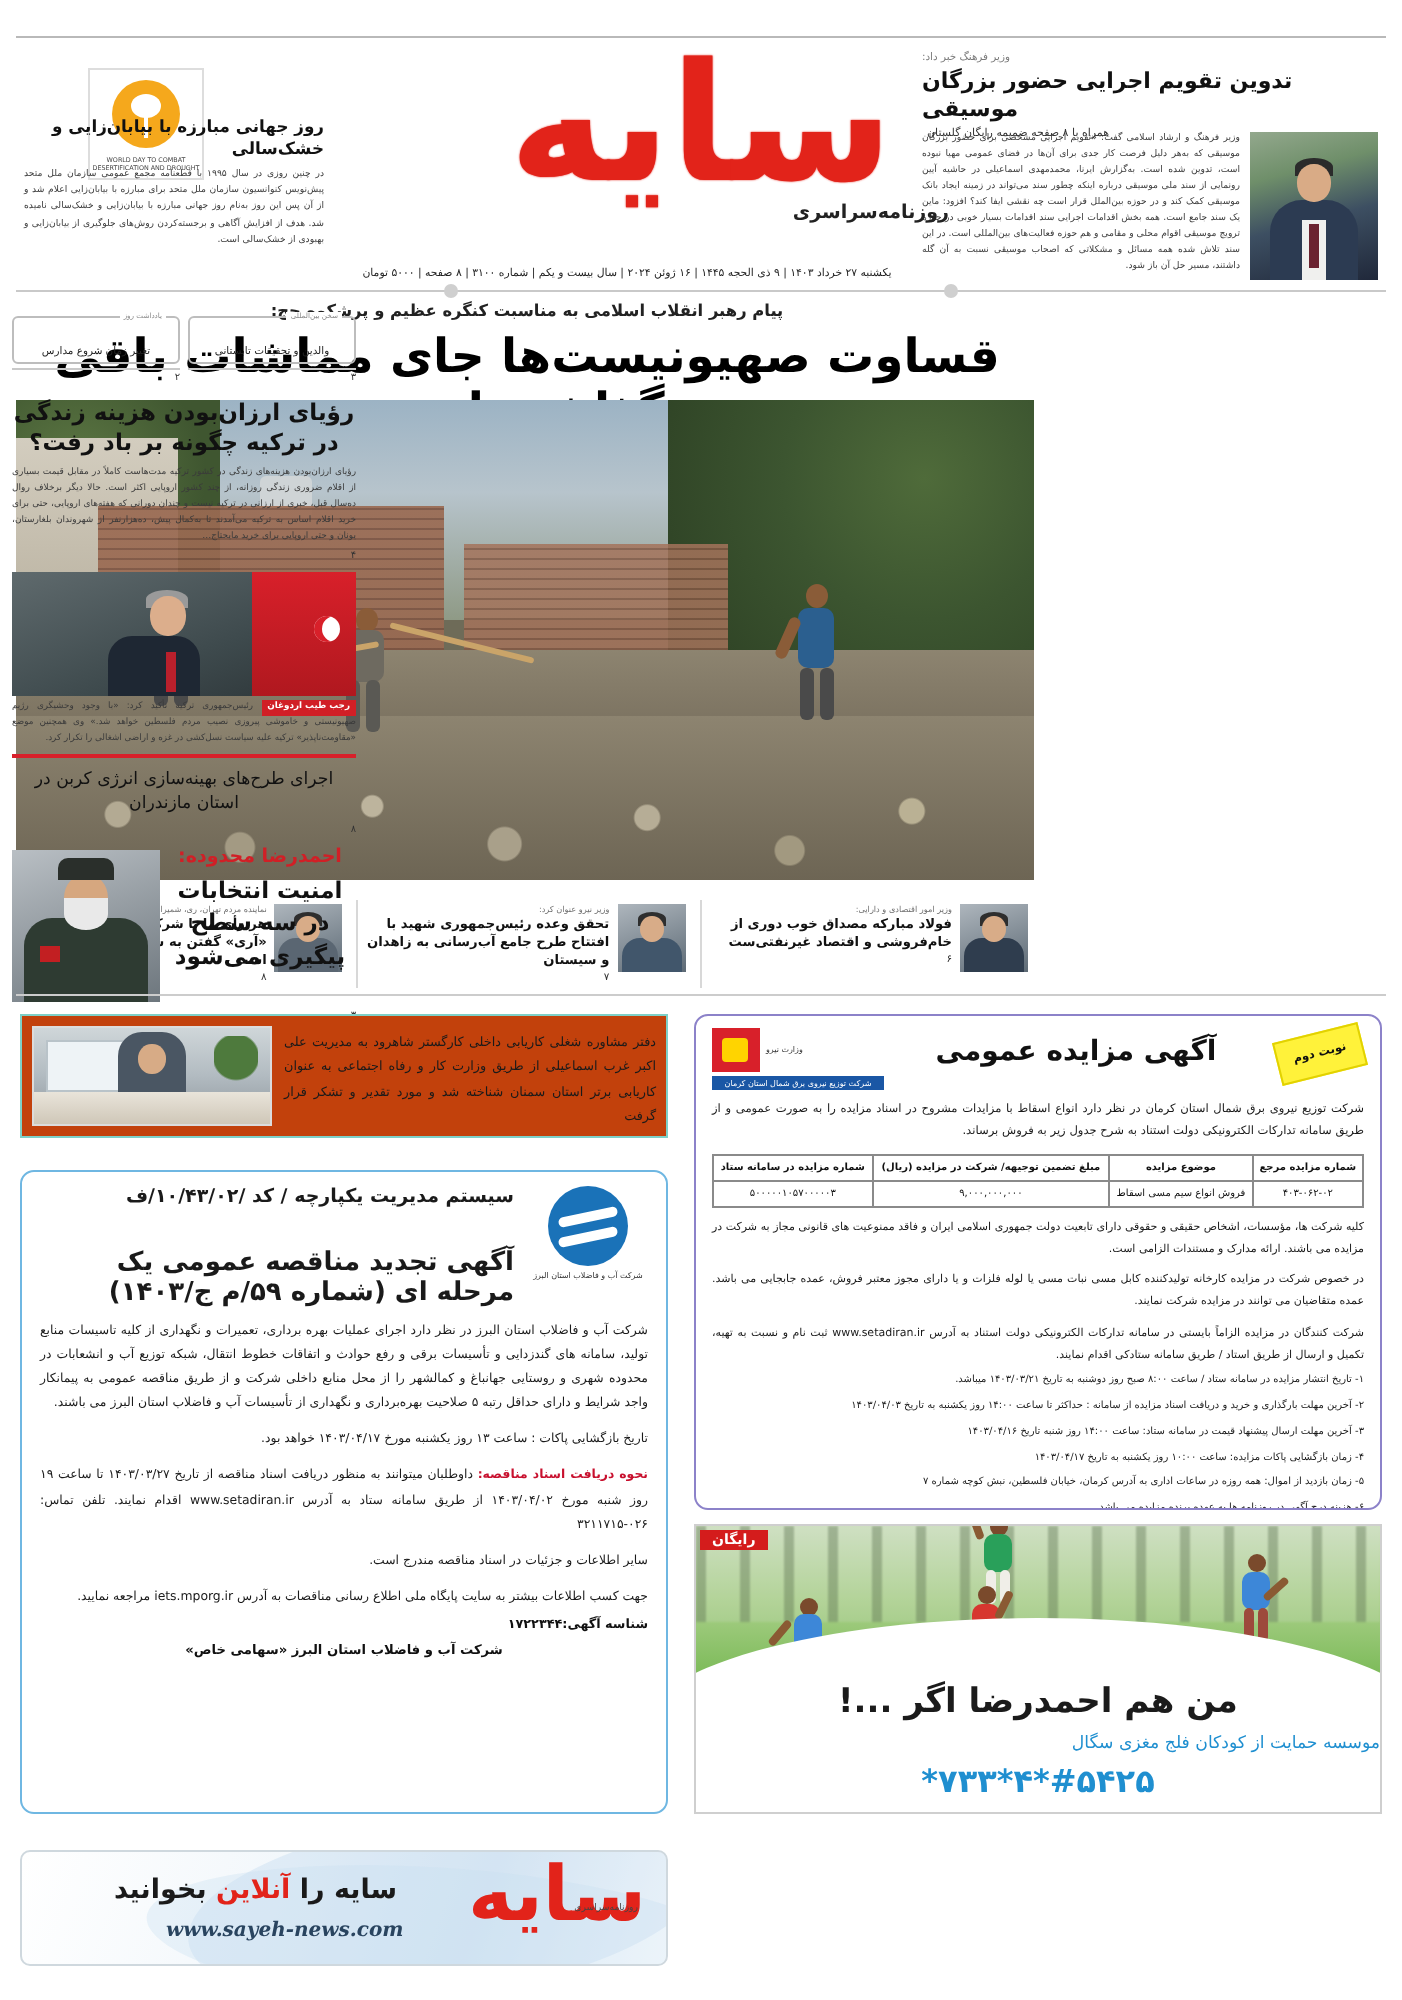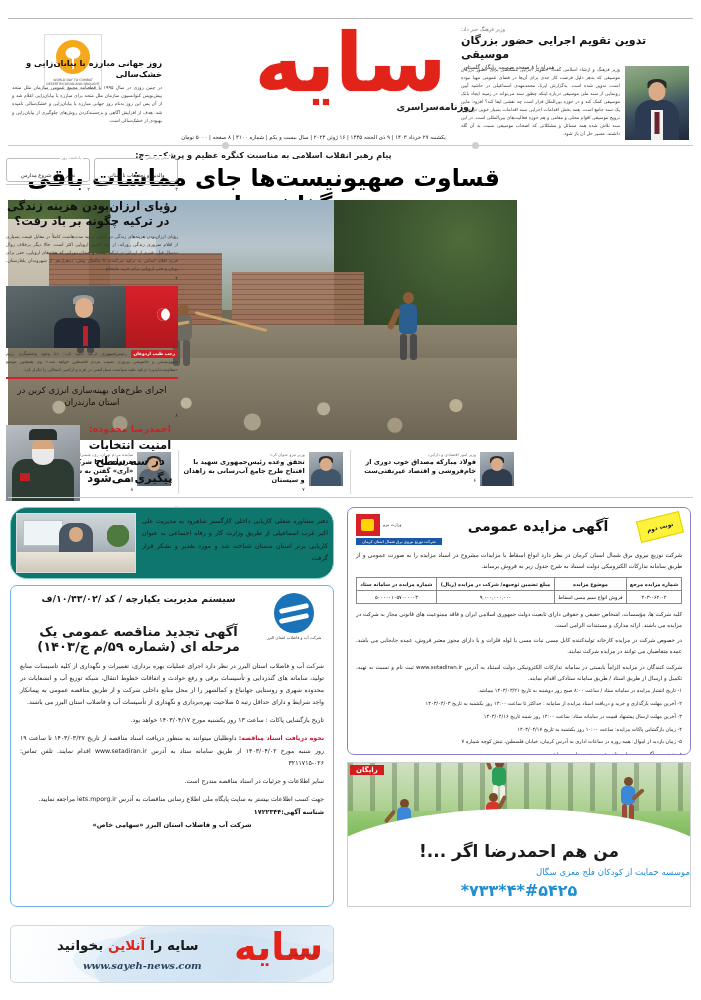--- a/index.html
+++ b/index.html
@@ -367,22 +367,22 @@
   }
 
   
   .ads-sep {
     position: absolute; top: 497px; right: 8px; left: 8px; height: 1px;
     background: #cccccc;
   }
 
   
   .ad-job {
-    position: absolute; top: 507px; left: 10px; width: 324px; height: 72px;
-    border: 1px solid #7ed0c7; border-radius: 17px; background: #0f766e;
+    position: absolute; top: 507px; left: 10px; width: 324px; height: 62px;
+    border: 1px solid #7ed0c7; border-radius: 0; background: #c2410c;
     padding: 5px; display: flex; gap: 6px; direction: rtl;
   }
   .ad-job-txt {
     flex: 1; font-size: 6.4px; line-height: 1.95; color: #1a1a1a;
     text-align: justify; padding-top: 2px;
   }
   .ad-job-photo {
     width: 120px; flex: 0 0 120px; height: 100%; overflow: hidden;
     background: linear-gradient(180deg,#cfd6d9 0%,#b3bcc2 48%,#8d959b 100%);
     position: relative; border: 1px solid #dcdcdc;
@@ -422,21 +422,21 @@
   }
   .aw-logo-circle:before {
     content: ""; position: absolute; top: 13px; right: 5px; width: 30px; height: 5px;
     background: #fff; border-radius: 3px; transform: rotate(-12deg);
   }
   .aw-logo-circle:after {
     content: ""; position: absolute; top: 23px; right: 5px; width: 30px; height: 5px;
     background: #fff; border-radius: 3px; transform: rotate(-12deg);
   }
   .aw-logo-cap { font-size: 4px; color: #333; margin-top: 2px; }
-  .aw-titles { flex: 1; text-align: center; }
+  .aw-titles { flex: 1; }
   .aw-t1 { font-size: 9.5px; font-weight: bold; color: #1a1a1a; }
   .aw-t2 { font-size: 13px; font-weight: bold; color: #1a1a1a; margin-top: 20px; }
   .aw-body {
     margin-top: 6px; font-size: 6.2px; line-height: 1.95; color: #1a1a1a;
     text-align: justify;
   }
   .aw-red { color: #c8102e; font-weight: bold; }
   .aw-sign {
     margin-top: 5px; font-size: 6.6px; font-weight: bold; color: #111;
     text-align: center;

